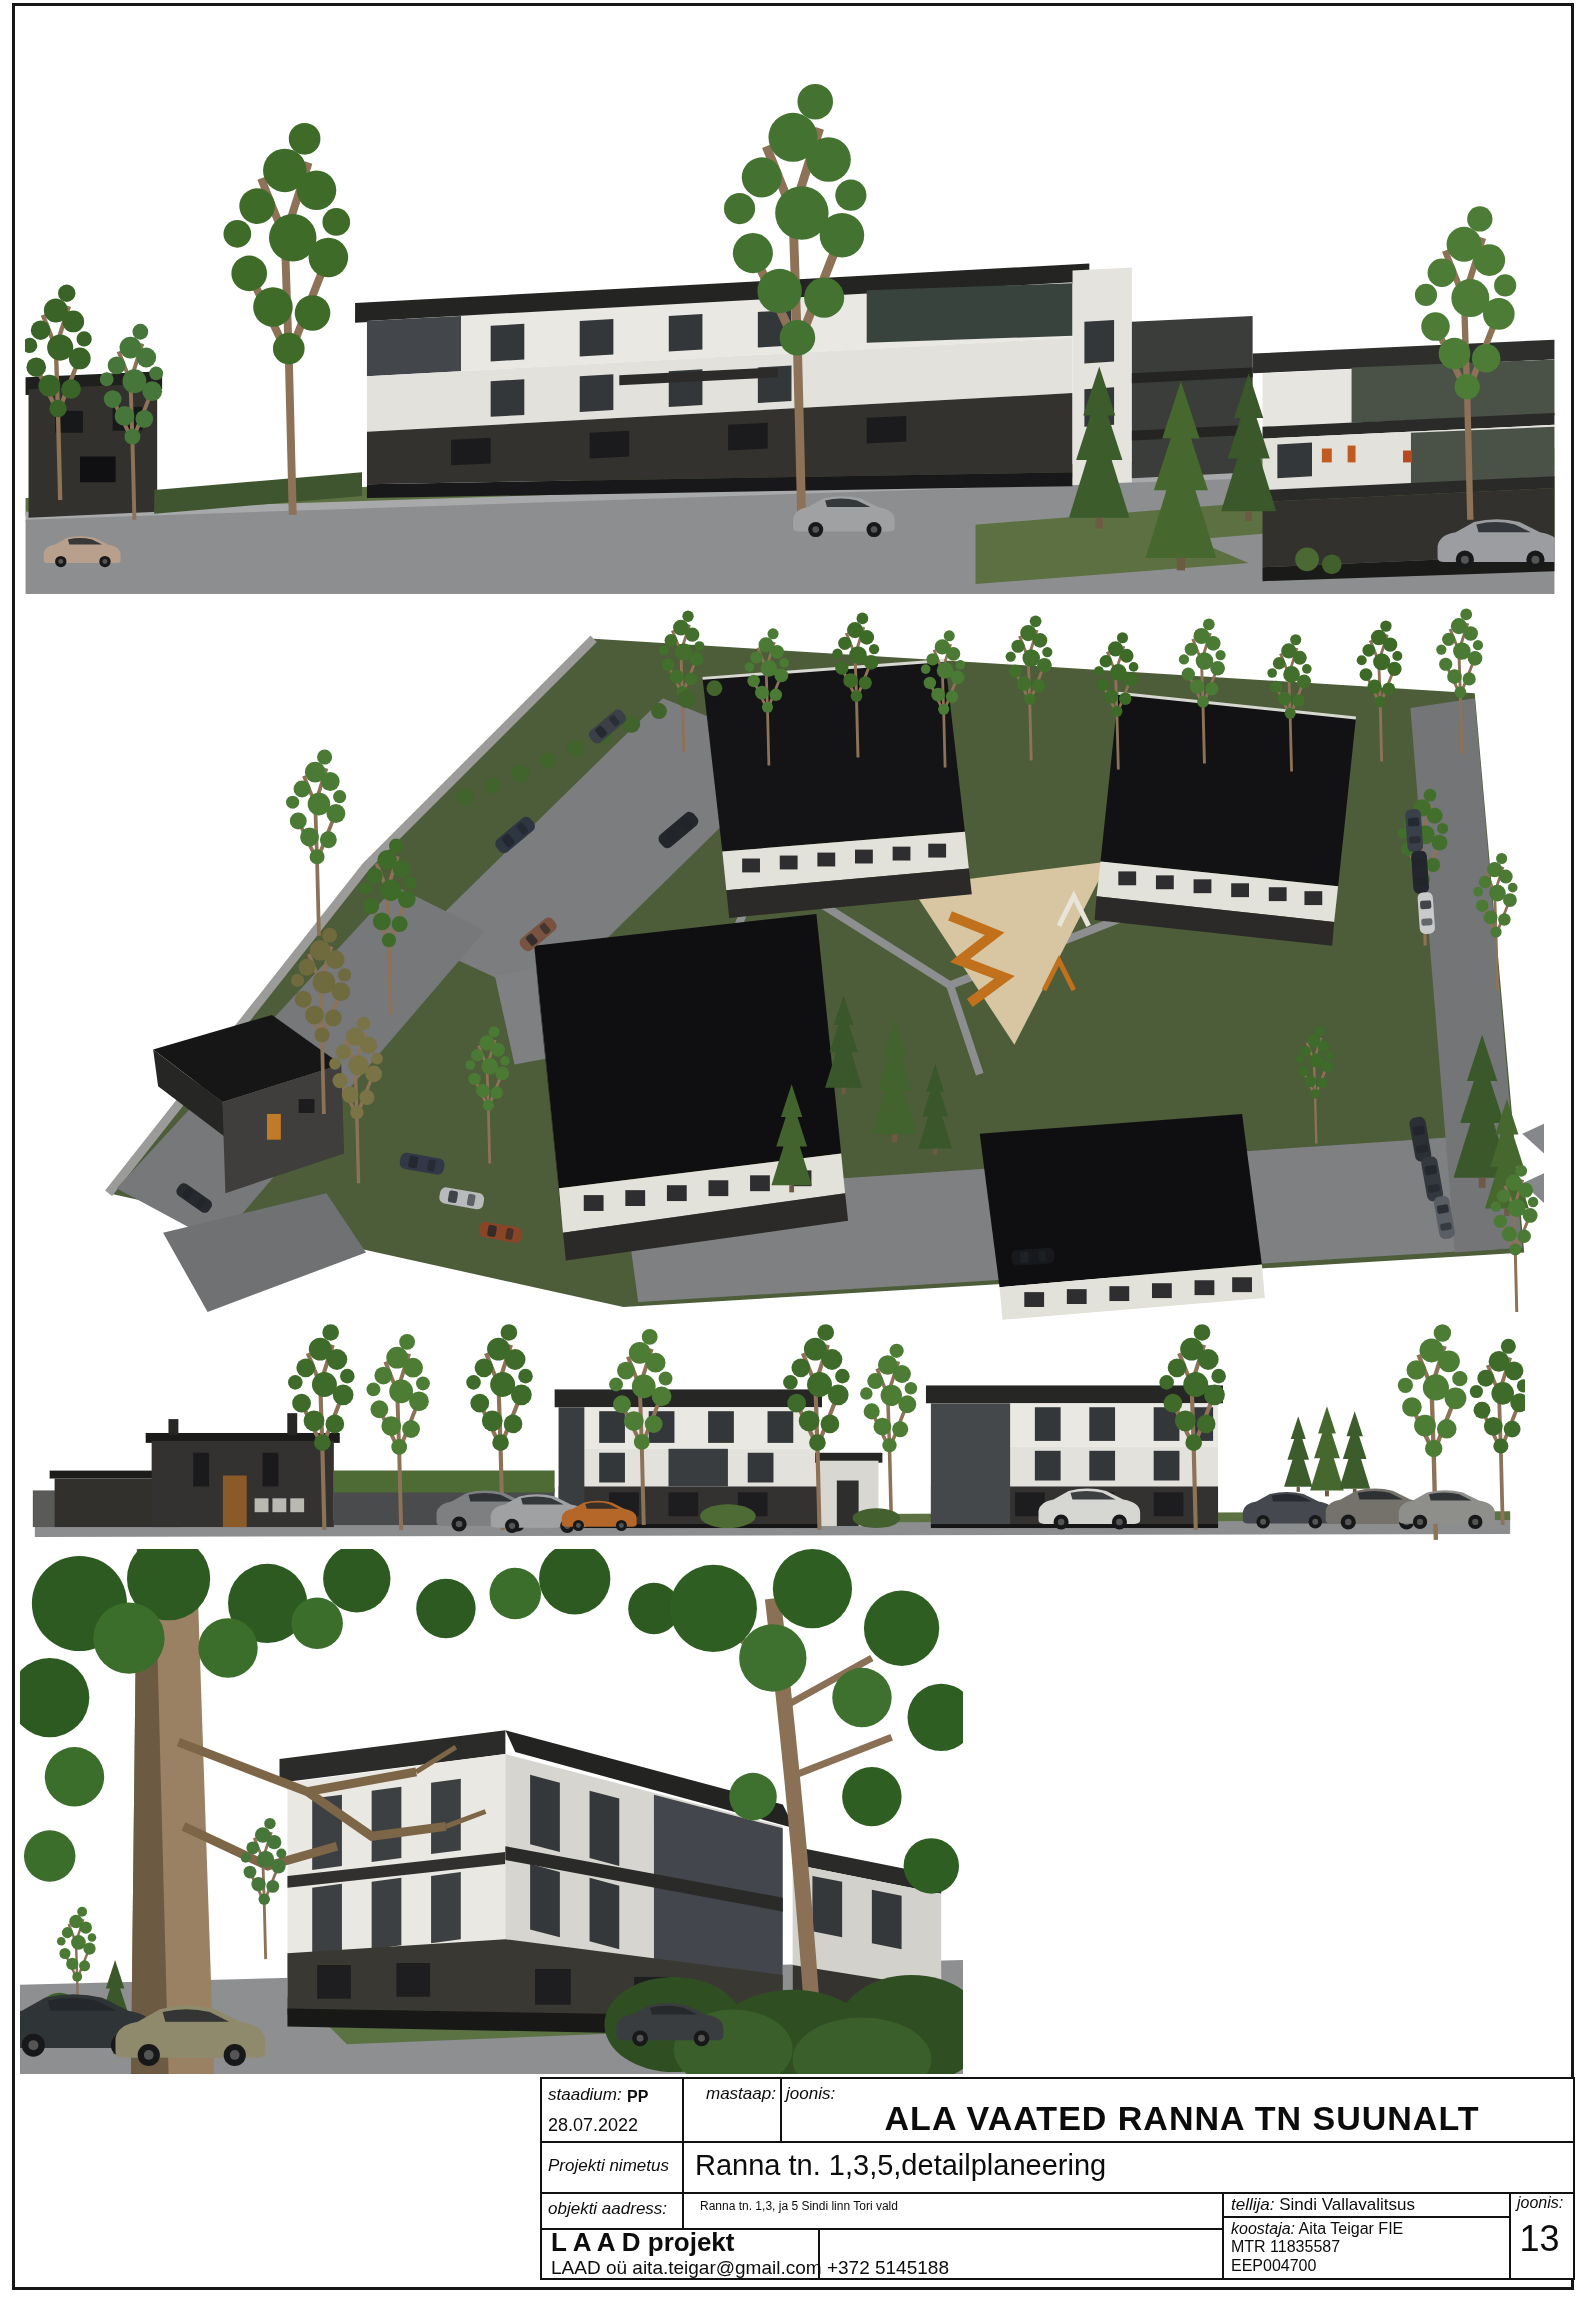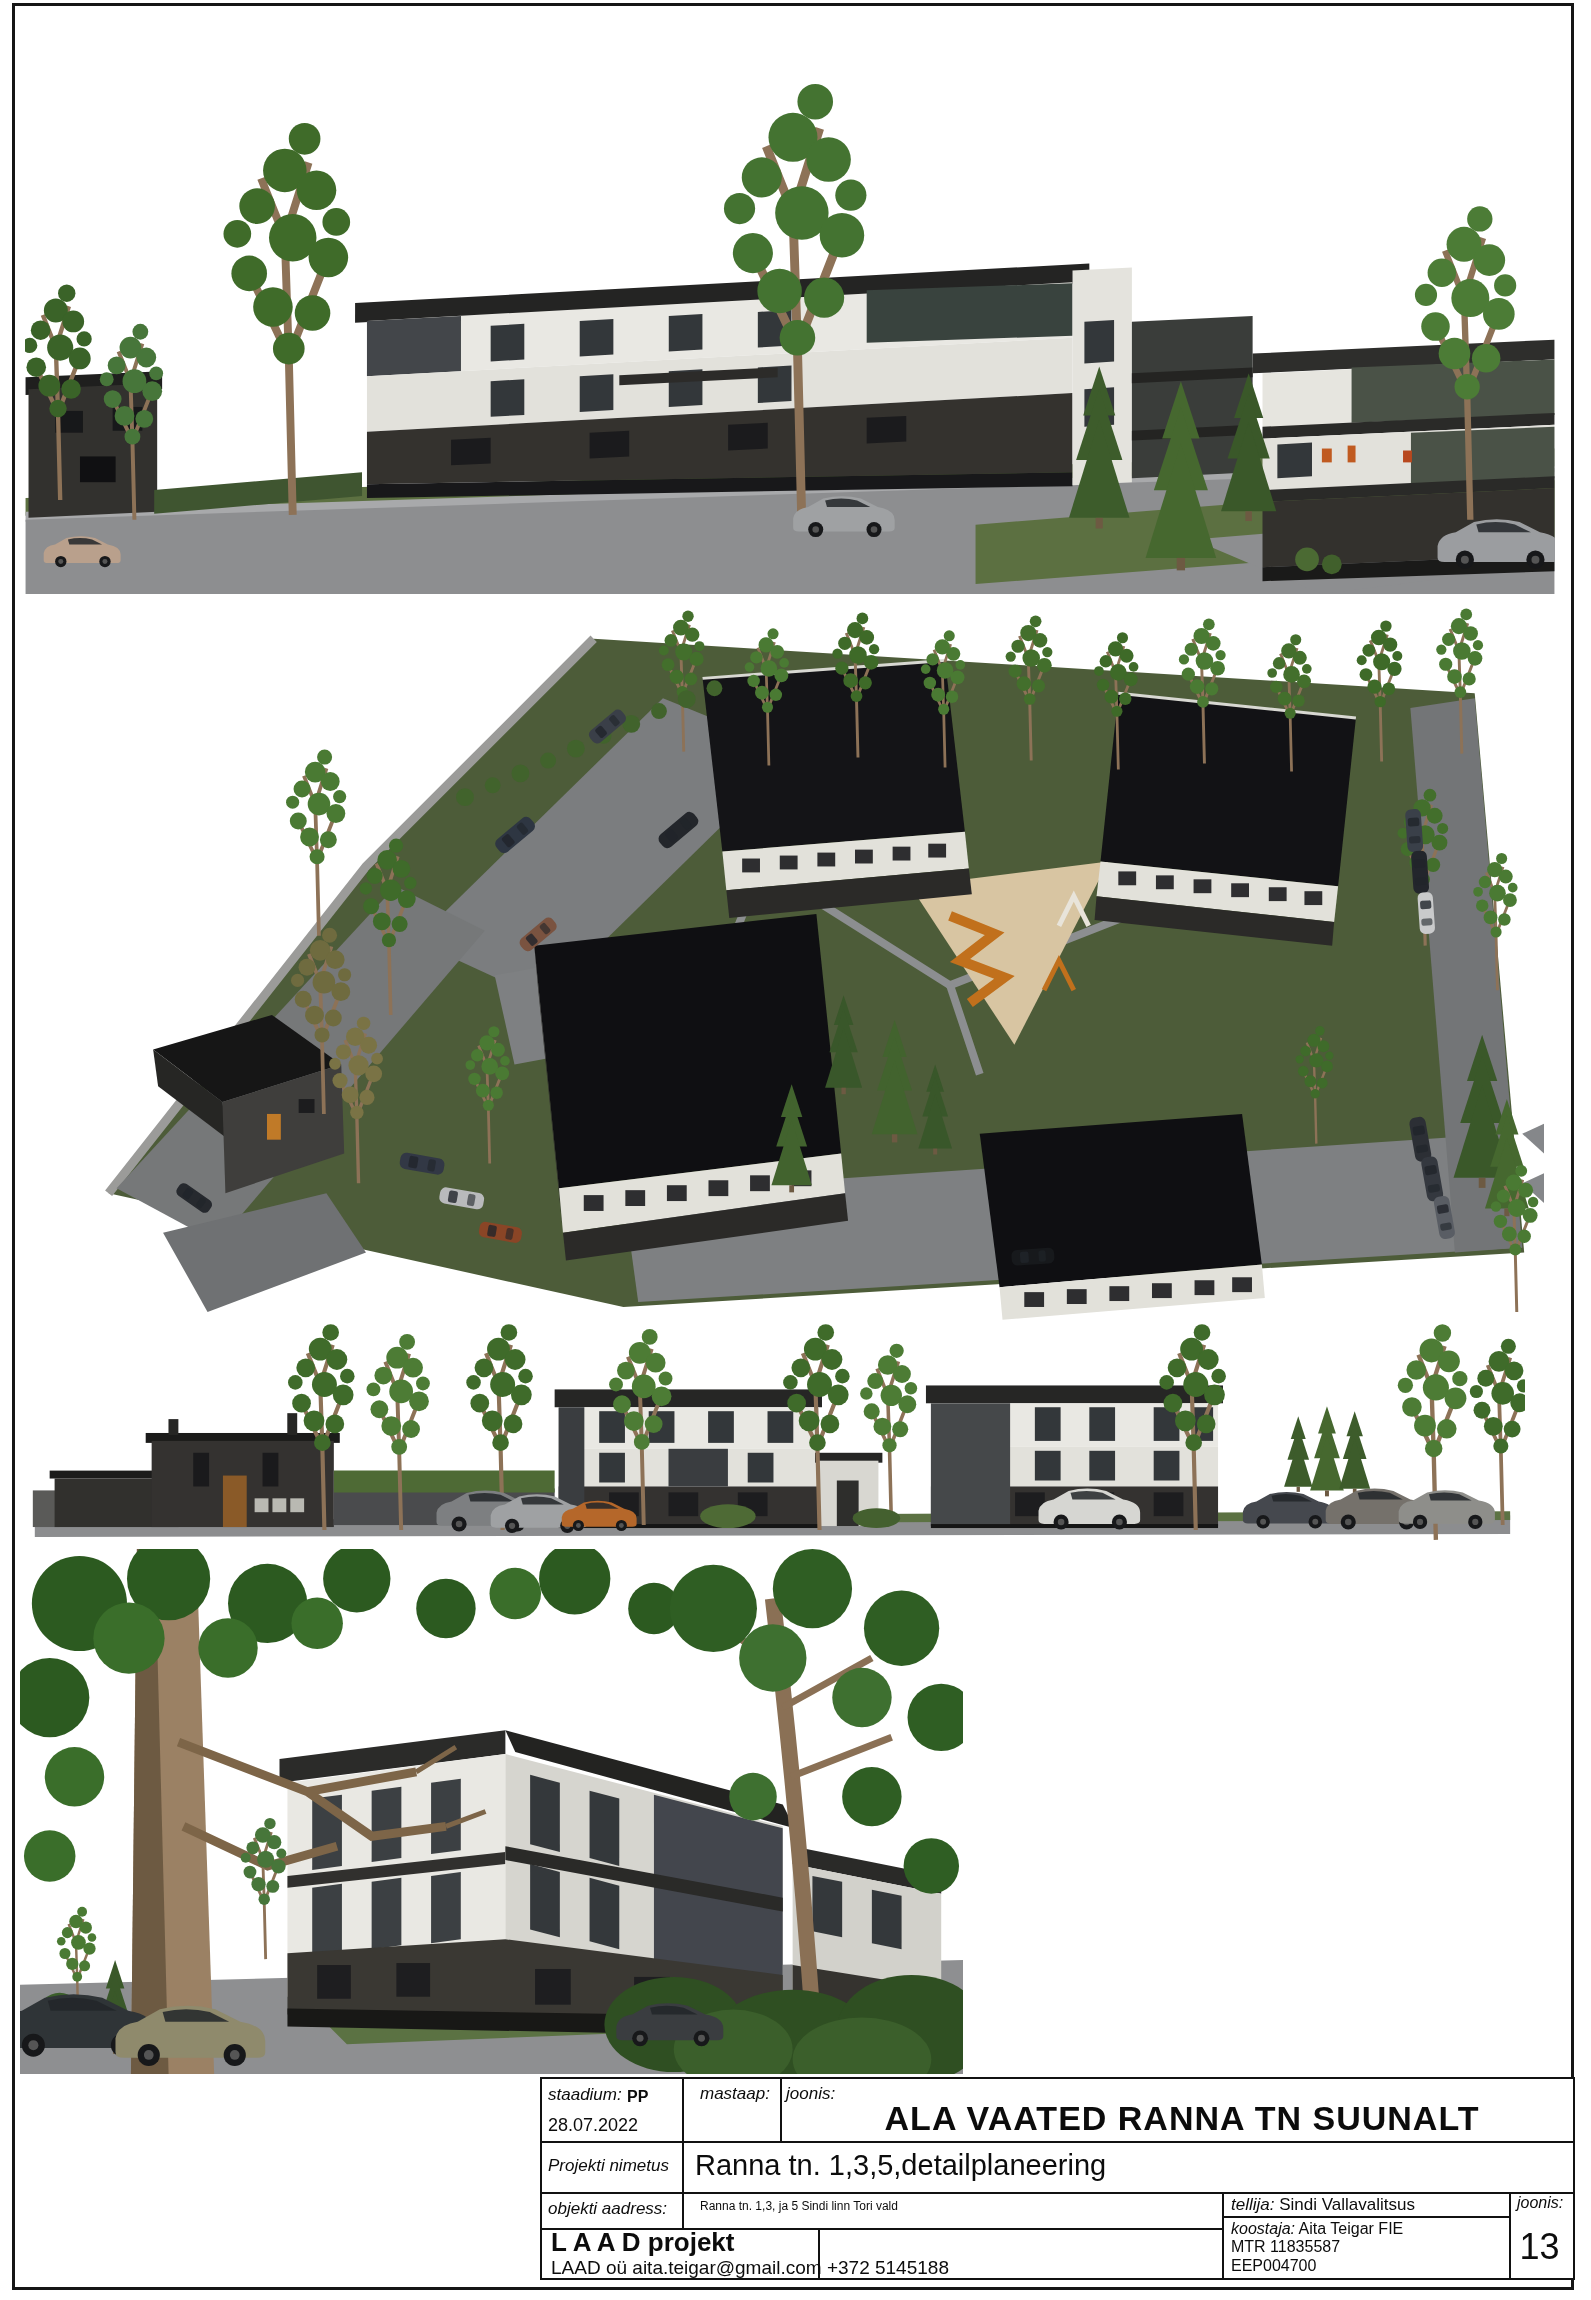--- a/index.html
+++ b/index.html
@@ -503,37 +503,37 @@
     <div class="ln" style="left:680px;top:137px;width:289px;height:2px"></div>
     <div class="ln" style="left:140px;top:0;width:2px;height:150px"></div>
     <div class="ln" style="left:238px;top:0;width:2px;height:62px"></div>
     <div class="ln" style="left:276px;top:149px;width:2px;height:50px"></div>
     <div class="ln" style="left:680px;top:113px;width:2px;height:86px"></div>
     <div class="ln" style="left:967px;top:113px;width:2px;height:86px"></div>
 
     <div class="txt lab" style="left:6px;top:6px">staadium:</div>
     <div class="txt" style="left:85px;top:9px;font-weight:bold;font-size:16px">PP</div>
     <div class="txt" style="left:6px;top:36px;font-size:18px">28.07.2022</div>
-    <div class="txt lab" style="left:158px;top:5px">mastaap:</div>
+    <div class="txt lab" style="left:164px;top:5px">mastaap:</div>
     <div class="txt lab" style="left:244px;top:5px">joonis:</div>
     <div class="tb-title">ALA VAATED RANNA TN SUUNALT</div>
 
     <div class="txt lab" style="left:6px;top:77px">Projekti nimetus</div>
     <div class="txt" style="left:153px;top:70px;font-size:29px">Ranna tn. 1,3,5,detailplaneering</div>
 
     <div class="txt lab" style="left:6px;top:120px">objekti aadress:</div>
     <div class="txt pre" style="left:158px;top:120px;font-size:12px">Ranna tn. 1,3, ja 5  Sindi linn Tori vald</div>
 
     <div class="txt" style="left:689px;top:116px;font-size:17px">
       <span class="lab2">tellija:</span>
       <span>Sindi Vallavalitsus</span>
     </div>
 
     <div class="txt lab" style="left:975px;top:115px;font-size:16px">joonis:</div>
-    <div class="txt" style="left:967px;top:147px;width:61px;text-align:center;font-size:36px">13</div>
+    <div class="txt" style="left:967px;top:139px;width:61px;text-align:center;font-size:36px">13</div>
 
     <div class="txt" style="left:9px;top:148px;font-size:26px;font-weight:bold">L A A D projekt</div>
     <div class="txt" style="left:9px;top:178px;font-size:19px">
       <span>LAAD oü</span>
       <span style="font-size:19px">aita.teigar@gmail.com +372 5145188</span>
     </div>
 
     <div class="txt" style="left:689px;top:141px;font-size:16px">
       <span class="lab2">koostaja:</span>
       <span>Aita Teigar FIE</span>

